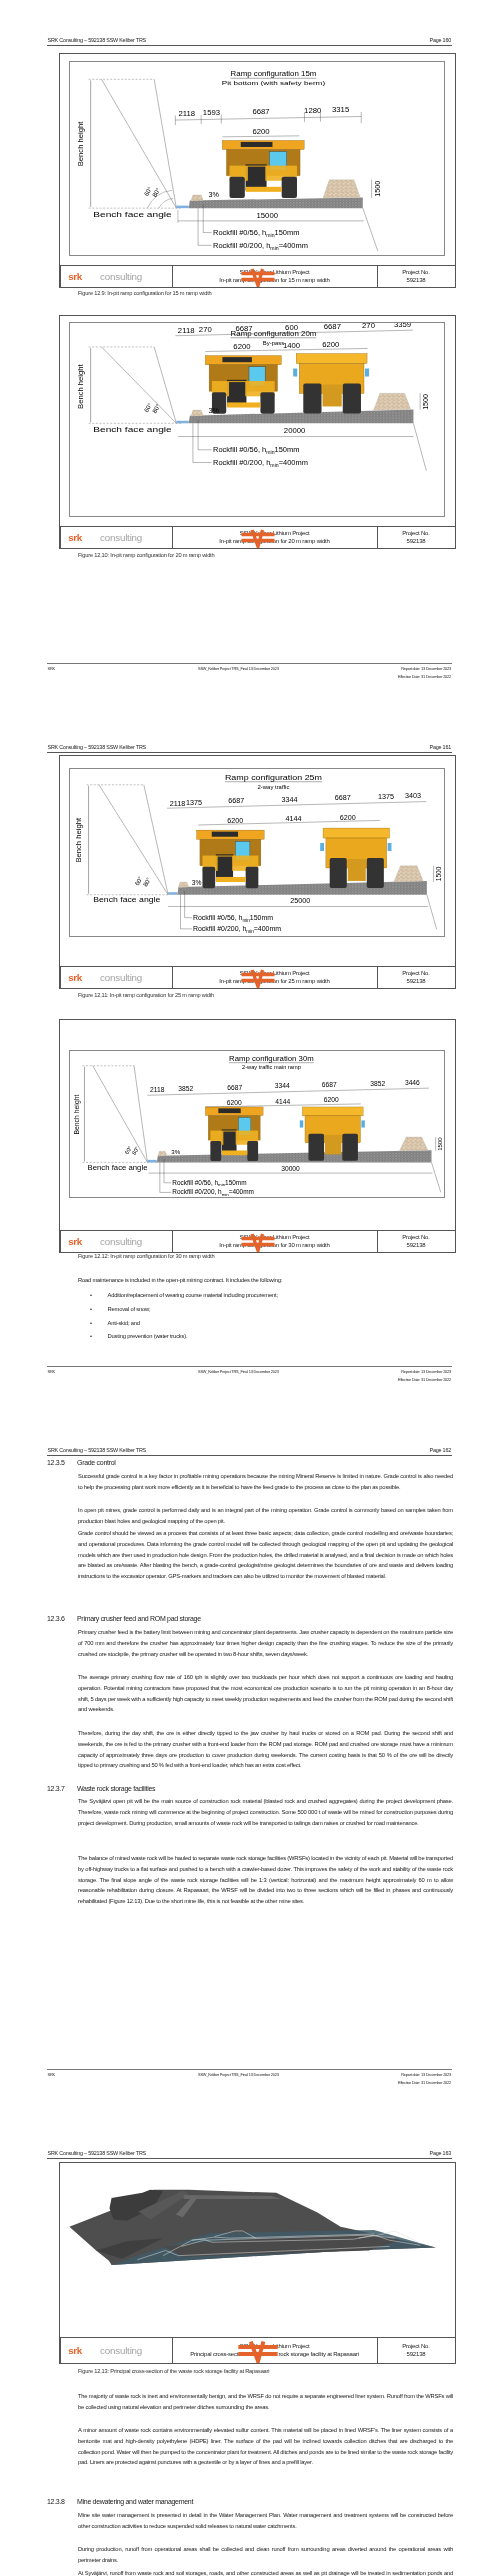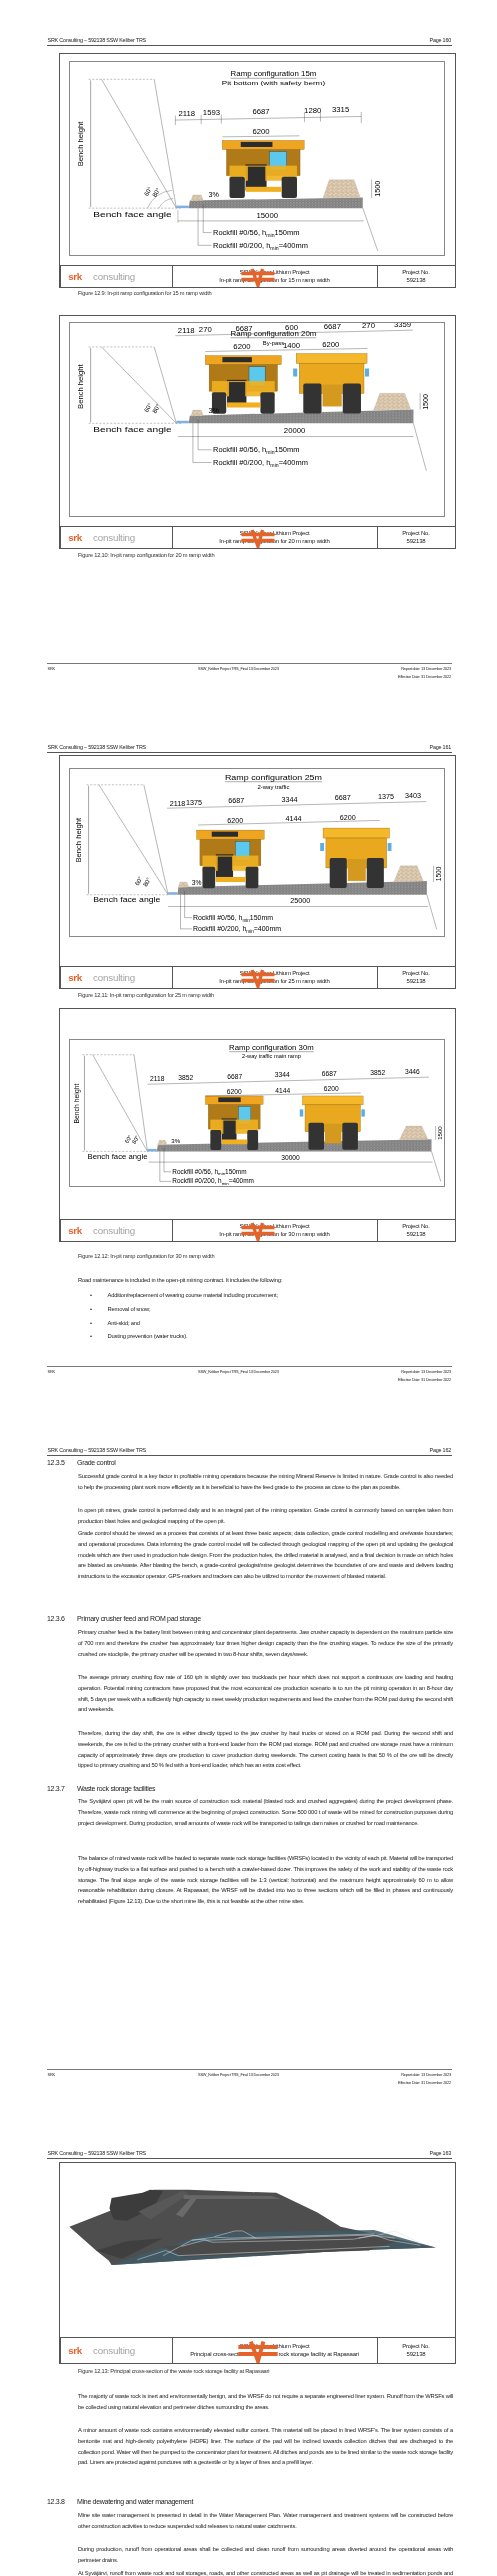--- a/index.html
+++ b/index.html
@@ -20,21 +20,21 @@
   .fig .inner { position:absolute; left:8.8px; right:9.8px; border:0.5px solid #888; box-sizing:border-box; }
   .fig svg { position:absolute; left:0; top:0; width:100%; height:100%; }
   .tblock { position:absolute; left:-0.5px; right:-0.5px; bottom:-0.5px; border:0.5px solid #555;
             display:flex; box-sizing:border-box; background:#fff; }
   .tblock .logo { width:112px; border-right:0.5px solid #555; display:flex; align-items:center; padding-left:7.7px; box-sizing:border-box; }
   .tblock .mid { flex:1; border-right:0.5px solid #555; display:flex; flex-direction:column; justify-content:center; align-items:center;
                  font-size:6px; letter-spacing:-0.2px; line-height:8.2px; text-align:center; }
   .tblock .proj { width:77px; display:flex; flex-direction:column; justify-content:center; align-items:center;
                   font-size:6px; letter-spacing:-0.2px; line-height:8.2px; }
   .logo-srk { font-weight:bold; color:#e4632b; font-size:9.8px; letter-spacing:-0.3px; }
-  .logo-cons { color:#a3a3a3; font-size:9.8px; letter-spacing:-0.2px; margin-left:11px; }
+  .logo-cons { color:#a3a3a3; font-size:9.8px; letter-spacing:-0.2px; margin-left:18px; }
   .caption { position:absolute; left:78px; font-size:5.7px; letter-spacing:-0.2px; color:#333; }
   .sec { position:absolute; left:47px; font-size:7px; letter-spacing:-0.3px; color:#222; }
   .sec .num { display:inline-block; width:30px; }
   .para { position:absolute; left:78px; width:375px; font-size:5.8px; line-height:10.8px;
           letter-spacing:-0.2px; text-align:justify; color:#222; margin:0; }
   .bul { position:absolute; left:92px; font-size:5.8px; letter-spacing:-0.2px; color:#222; }
   .bul::before { content:"\2022"; position:absolute; left:-2.1px; }
   .bul span { position:absolute; left:15.5px; white-space:nowrap; }
   svg text { font-family:"Liberation Sans", sans-serif; }
 </style>
@@ -292,21 +292,21 @@
         <span>In-pit ramp configuration for 25 m ramp width</span>
       </div>
       <div class="proj">
         <span>Project No.</span>
         <span>592138</span>
       </div>
     </div>
   </div>
   <div class="caption" style="top:285px">Figure 12.11: In-pit ramp configuration for 25 m ramp width</div>
 
-  <div class="fig" style="top:301px;height:234px">
+  <div class="fig" style="top:312px;height:234px">
     <div class="inner" style="top:30px;height:148px">
       <svg viewBox="0 0 725 287" preserveAspectRatio="none">
         <text x="390" y="19" text-anchor="middle" font-size="14" textLength="164" lengthAdjust="spacingAndGlyphs">Ramp configuration 30m</text>
         <line x1="308" y1="23" x2="472" y2="23" stroke="#333" stroke-width="0.8"></line>
         <text x="390" y="36" text-anchor="middle" font-size="11">2-way traffic main ramp</text>
         <line x1="24" y1="29" x2="124" y2="29" stroke="#888" stroke-dasharray="4,3"></line>
         <line x1="24" y1="219" x2="170" y2="219" stroke="#888" stroke-dasharray="4,3"></line>
         <line x1="28" y1="31" x2="28" y2="217" stroke="#222" stroke-width="0.8"></line>
         <text transform="translate(18,125) rotate(-90)" text-anchor="middle" font-size="13.5">Bench height</text>
         <line x1="44" y1="29" x2="150" y2="219" stroke="#333" stroke-width="0.7"></line>

